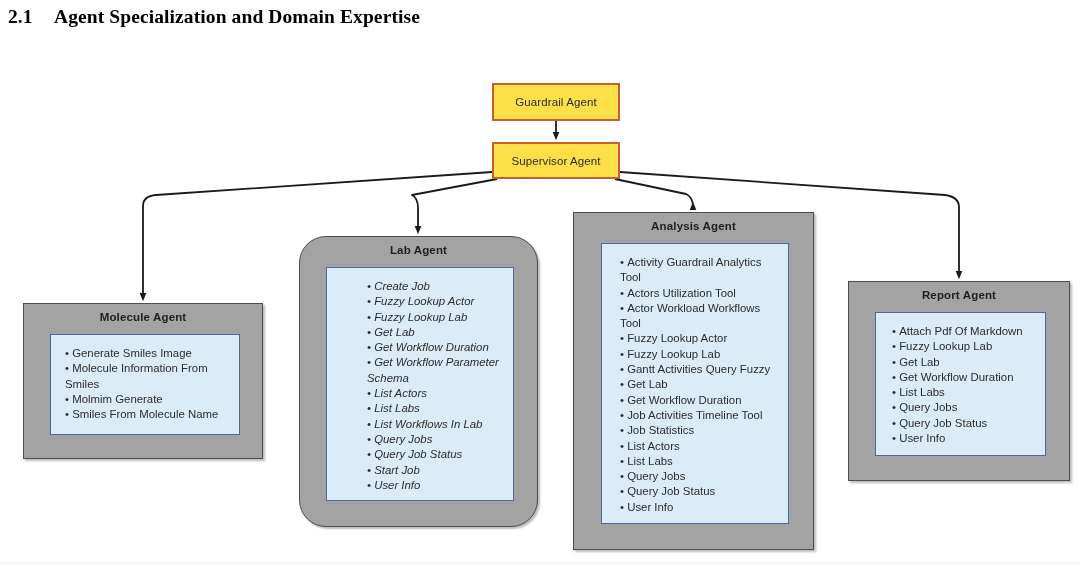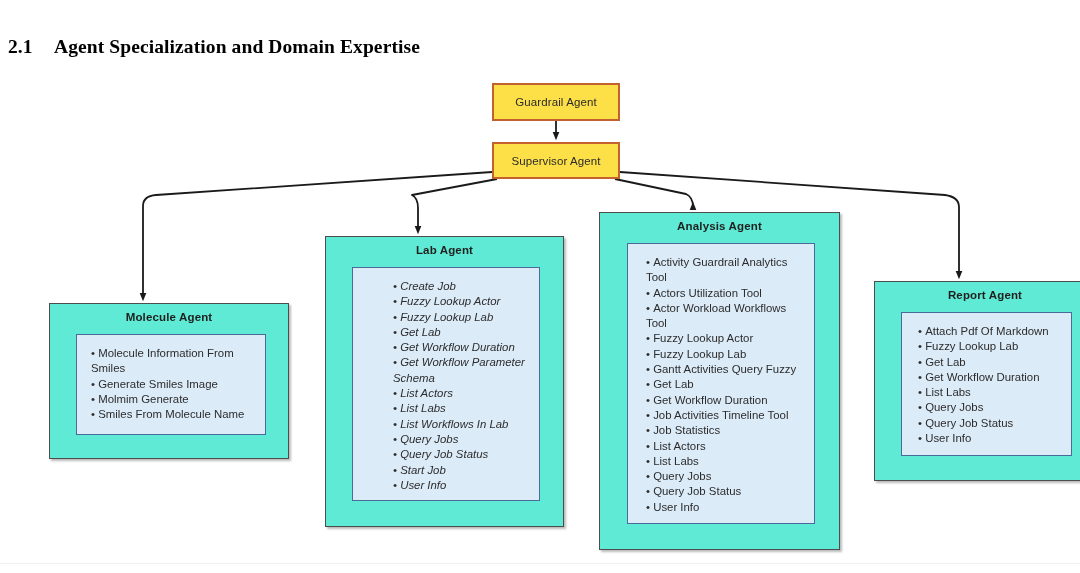--- a/index.html
+++ b/index.html
@@ -24,21 +24,20 @@
     font-family: "Liberation Serif", "DejaVu Serif", serif;
     font-weight: bold;
     font-size: 19.5px;
     letter-spacing: 0.1px;
     white-space: nowrap;
     color: #000000;
   }
   .section-heading .sec-num {
     display: inline-block;
     width: 46px;
-    margin-top: 30px;
   }
 
   
   .diagram {
     position: absolute;
     left: 0;
     top: 0;
     width: 1080px;
     height: 573px;
   }
@@ -64,24 +63,23 @@
     color: #2b2b2b;
     letter-spacing: 0.1px;
   }
   #node-guardrail { left: 492px; top: 83px;  width: 128px; height: 38px; }
   #node-supervisor { left: 492px; top: 142px; width: 128px; height: 37px; }
 
   
   .agent-group {
     position: absolute;
     box-sizing: border-box;
-    background: #5eead4;
+    background: #a3a3a3;
     border: 1.6px solid #4d4d4d;
     box-shadow: 2px 2px 2px rgba(60,60,60,0.35);
-    margin-left: 26px;
   }
   .agent-title {
     position: absolute;
     left: 0;
     right: 0;
     top: 7px;
     text-align: center;
     font-size: 11.5px;
     font-weight: bold;
     color: #1f1f1f;
@@ -107,21 +105,21 @@
   .tool-list li::before {
     content: "\2022\00a0";
   }
 
   
   #group-molecule { left: 23px;  top: 303px; width: 240px; height: 156px; }
   #group-molecule .tool-box { left: 26px; top: 30px; width: 190px; height: 101px; }
   #group-molecule .tool-list { padding: 11px 8px 0 14px; }
 
   
-  #group-lab { left: 299px; top: 236px; width: 239px; height: 291px; }
+  #group-lab { left: 299px; top: 236px; width: 239px; height: 291px; border-radius: 27px; }
   #group-lab .tool-box { left: 26px; top: 30px; width: 188px; height: 234px; }
   #group-lab .tool-list { padding: 11px 8px 0 40px; font-style: italic; }
 
   
   #group-analysis { left: 573px; top: 212px; width: 241px; height: 338px; }
   #group-analysis .tool-box { left: 27px; top: 30px; width: 188px; height: 281px; }
   #group-analysis .tool-list { padding: 11px 8px 0 18px; }
 
   
   #group-report { left: 848px; top: 281px; width: 222px; height: 200px; }
@@ -172,22 +170,22 @@
   </div>
 
   <div class="top-node" id="node-supervisor">
     <span>Supervisor Agent</span>
   </div>
 
   <div class="agent-group" id="group-molecule">
     <div class="agent-title">Molecule Agent</div>
     <div class="tool-box">
       <ul class="tool-list">
+          <li>Generate Smiles Image</li>
           <li>Molecule Information From Smiles</li>
-          <li>Generate Smiles Image</li>
           <li>Molmim Generate</li>
           <li>Smiles From Molecule Name</li>
         </ul>
     </div>
   </div>
 
   <div class="agent-group" id="group-lab">
     <div class="agent-title">Lab Agent</div>
     <div class="tool-box">
       <ul class="tool-list">

